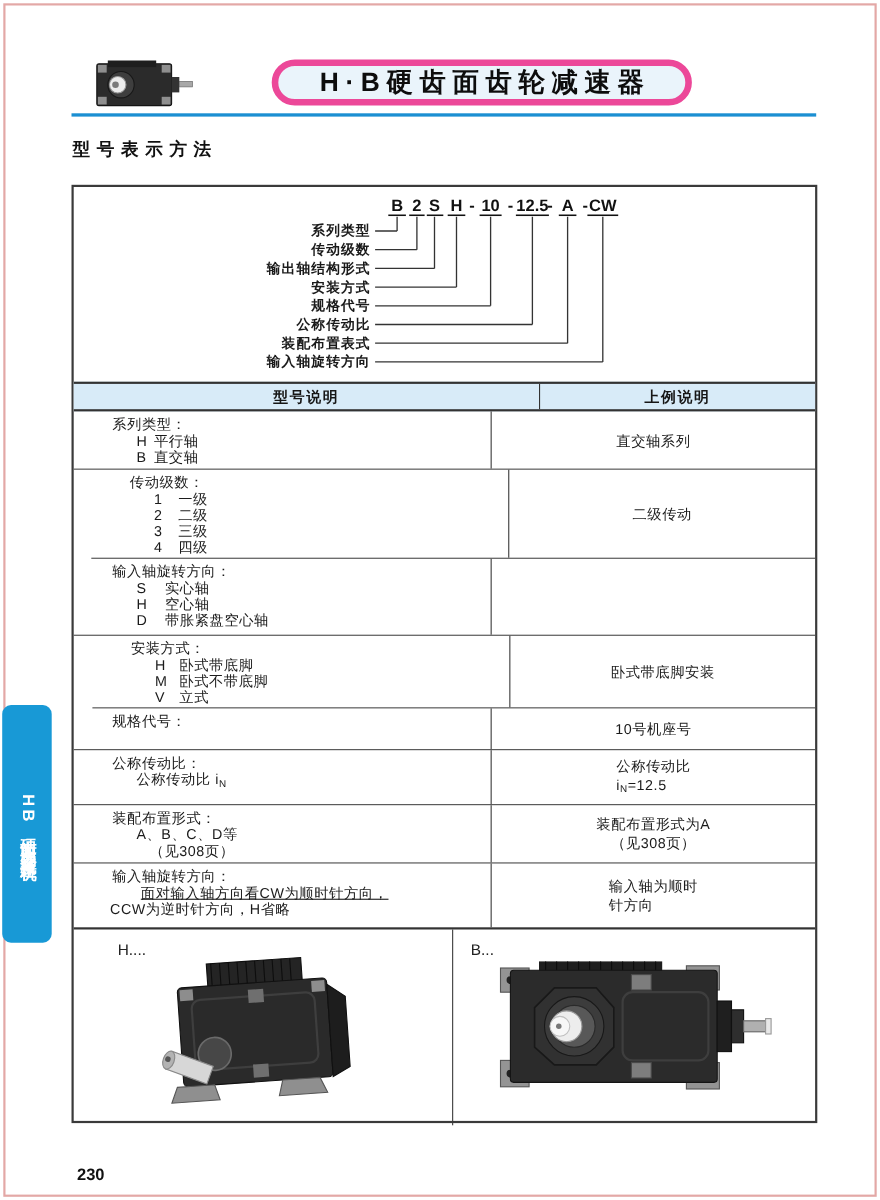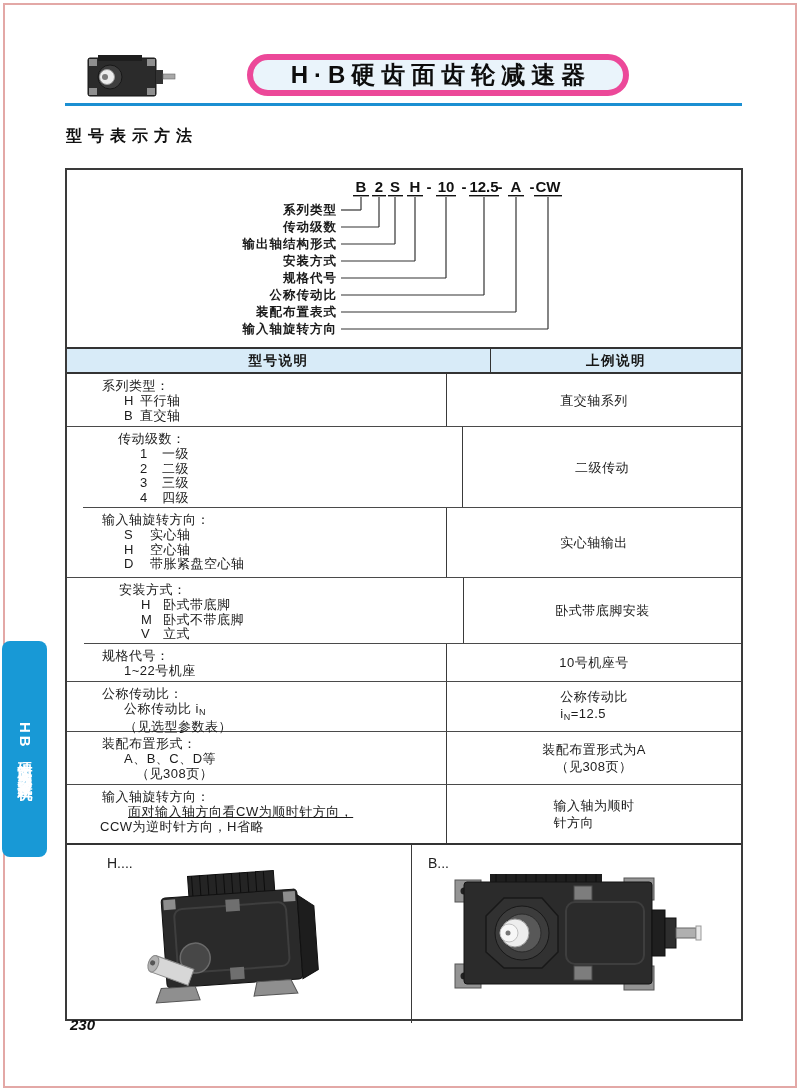--- a/index.html
+++ b/index.html
@@ -45,21 +45,21 @@
   sub.sb{font-size:9px;vertical-align:-2px;}
 
   .imgsec{display:flex;height:180px;border-top:2px solid #333;box-sizing:border-box;}
   .ic{position:relative;display:flex;align-items:center;justify-content:center;}
   .ic.l{width:345px;border-right:1px solid #3a3a3a;box-sizing:border-box;}
   .ic.r{flex:1;}
   .ilabel{position:absolute;top:10px;font-size:14px;color:#222;}
   .ic.l .ilabel{left:40px;}
   .ic.r .ilabel{left:16px;}
 
-  .pagenum{position:absolute;left:70px;top:1016px;font-size:15px;font-weight:bold;color:#111;font-style:italic;}
+  .pagenum{position:absolute;left:70px;top:1060px;font-size:15px;font-weight:bold;color:#111;}
 
   
   .dg-code{font-size:15px;font-weight:600;fill:#111;}
   .dg-label{font-size:12.5px;font-weight:600;fill:#1a1a1a;letter-spacing:1px;}
 </style>
 </head>
 <body>
 
 <div class="page">
   <div class="frame"></div>
@@ -201,23 +201,20 @@
           </div>
         <div class="pair">
             <span class="cd">H</span>
             <span>空心轴</span>
           </div>
         <div class="pair">
             <span class="cd">D</span>
             <span>带胀紧盘空心轴</span>
           </div>
       </div>
-      <div class="cr">
-          <div class="ctr">实心轴输出</div>
-        </div>
     </div>
 
     <div class="row r4">
       <div class="cl">
         <div class="t">安装方式：</div>
         <div class="pair">
             <span class="cd">H</span>
             <span>卧式带底脚</span>
           </div>
         <div class="pair">
@@ -230,32 +227,30 @@
           </div>
       </div>
       <div class="cr">
           <div class="ctr">卧式带底脚安装</div>
         </div>
     </div>
 
     <div class="row r5">
       <div class="cl">
         <div class="t">规格代号：</div>
-        <div class="pl">1~22号机座</div>
       </div>
       <div class="cr">
           <div class="ctr">10号机座号</div>
         </div>
     </div>
 
     <div class="row r6">
       <div class="cl">
         <div class="t">公称传动比：</div>
         <div class="pl"><span>公称传动比 i</span><sub class="sb">N</sub></div>
-        <div class="pl">（见选型参数表）</div>
       </div>
       <div class="cr">
         <div class="blk">
           <div>公称传动比</div>
           <div><span>i</span><sub class="sb">N</sub><span>=12.5</span></div>
         </div>
       </div>
     </div>
 
     <div class="row r7">

